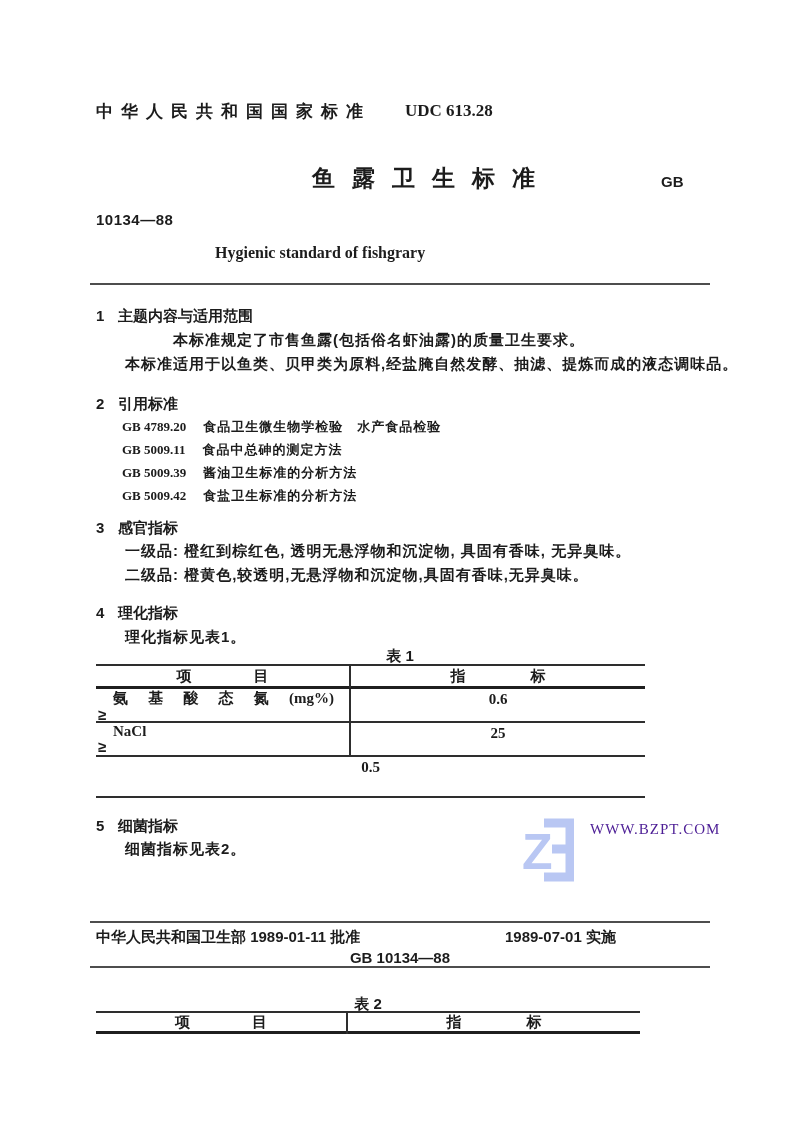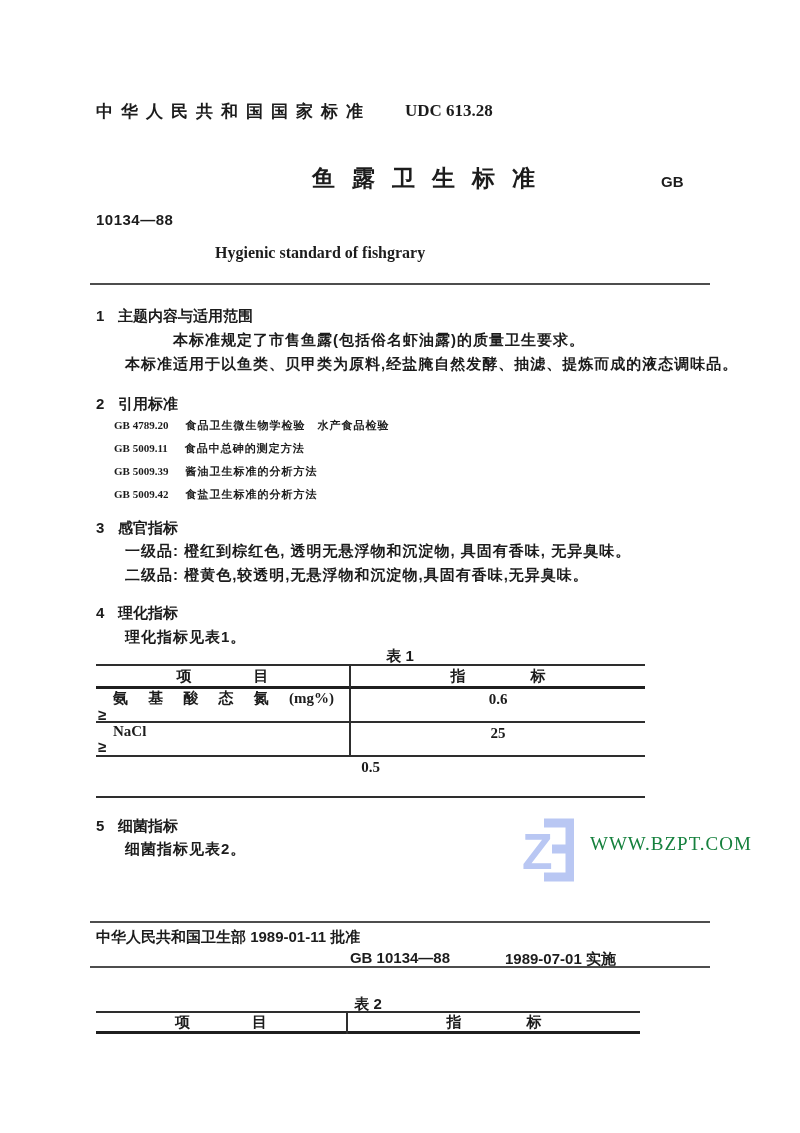--- a/index.html
+++ b/index.html
@@ -18,21 +18,21 @@
   
   .doc-title{top:163px;left:312px;font-size:23px;font-weight:bold;letter-spacing:17px;}
   .gb-mark{top:173px;left:661px;font-size:15px;font-weight:bold;}
   .std-number{top:211px;left:96px;font-size:15px;font-weight:bold;letter-spacing:0.5px;}
   .en-title{top:244px;left:215px;font-size:16px;font-weight:bold;font-family:"Liberation Serif",serif;}
 
   
   .sec-heading{left:96px;font-size:15px;font-weight:bold;}
   .sec-heading .no{display:inline-block;min-width:22px;}
   .para{left:125px;font-size:15px;font-weight:600;letter-spacing:1px;}
-  .ref-row{left:114px;font-size:11px;font-weight:600;}
+  .ref-row{left:122px;font-size:13px;font-weight:600;}
   .ref-code{font-family:"Liberation Serif",serif;font-weight:bold;}
   .ref-title{margin-left:17px;letter-spacing:1px;}
 
   
   .tbl-caption{font-size:15px;font-weight:bold;text-align:center;}
   .tbl{position:absolute;left:96px;box-sizing:border-box;
        border-top:2px solid #2e2e2e;font-size:15px;font-weight:bold;}
   .t-row{display:flex;box-sizing:border-box;}
   .c-left{box-sizing:border-box;border-right:2px solid #2e2e2e;}
   .t1 .c-left{width:255px;}
@@ -48,26 +48,26 @@
   .tbl.closed{border-bottom:2px solid #2e2e2e;}
   .item-line{display:block;margin-left:17px;width:221px;text-align:justify;text-align-last:justify;
              font-family:"Liberation Serif",serif;}
   .op{display:block;margin-left:2px;font-size:15px;line-height:14px;}
   .val{font-family:"Liberation Serif",serif;padding-top:2px;}
 
   
   .watermark{position:absolute;left:522px;top:817px;display:flex;align-items:flex-start;}
   .wm-text{margin-left:12px;}
   .wm-brand{font-size:37px;font-weight:bold;letter-spacing:3px;color:#dbe2fa;line-height:40px;}
-  .wm-url{font-size:19px;font-family:"Liberation Serif",serif;letter-spacing:1px;
-          color:#15803d;margin-top:16px;margin-left:4px;}
+  .wm-url{font-size:15px;font-family:"Liberation Serif",serif;letter-spacing:1px;
+          color:#4c1d95;margin-top:4px;margin-left:4px;}
 
   
   .foot-left{top:928px;left:96px;font-size:15px;font-weight:bold;}
-  .foot-right{top:928px;left:505px;font-size:15px;font-weight:bold;margin-top:22px;}
+  .foot-right{top:928px;left:505px;font-size:15px;font-weight:bold;}
   .foot-code{top:949px;left:90px;width:620px;text-align:center;font-size:15px;font-weight:bold;}
 </style>
 </head>
 <body>
 
 <div class="abs std-header">中华人民共和国国家标准</div>
 <div class="abs udc">UDC 613.28</div>
 
 <div class="abs doc-title">鱼露卫生标准</div>
 <div class="abs gb-mark">GB</div>

